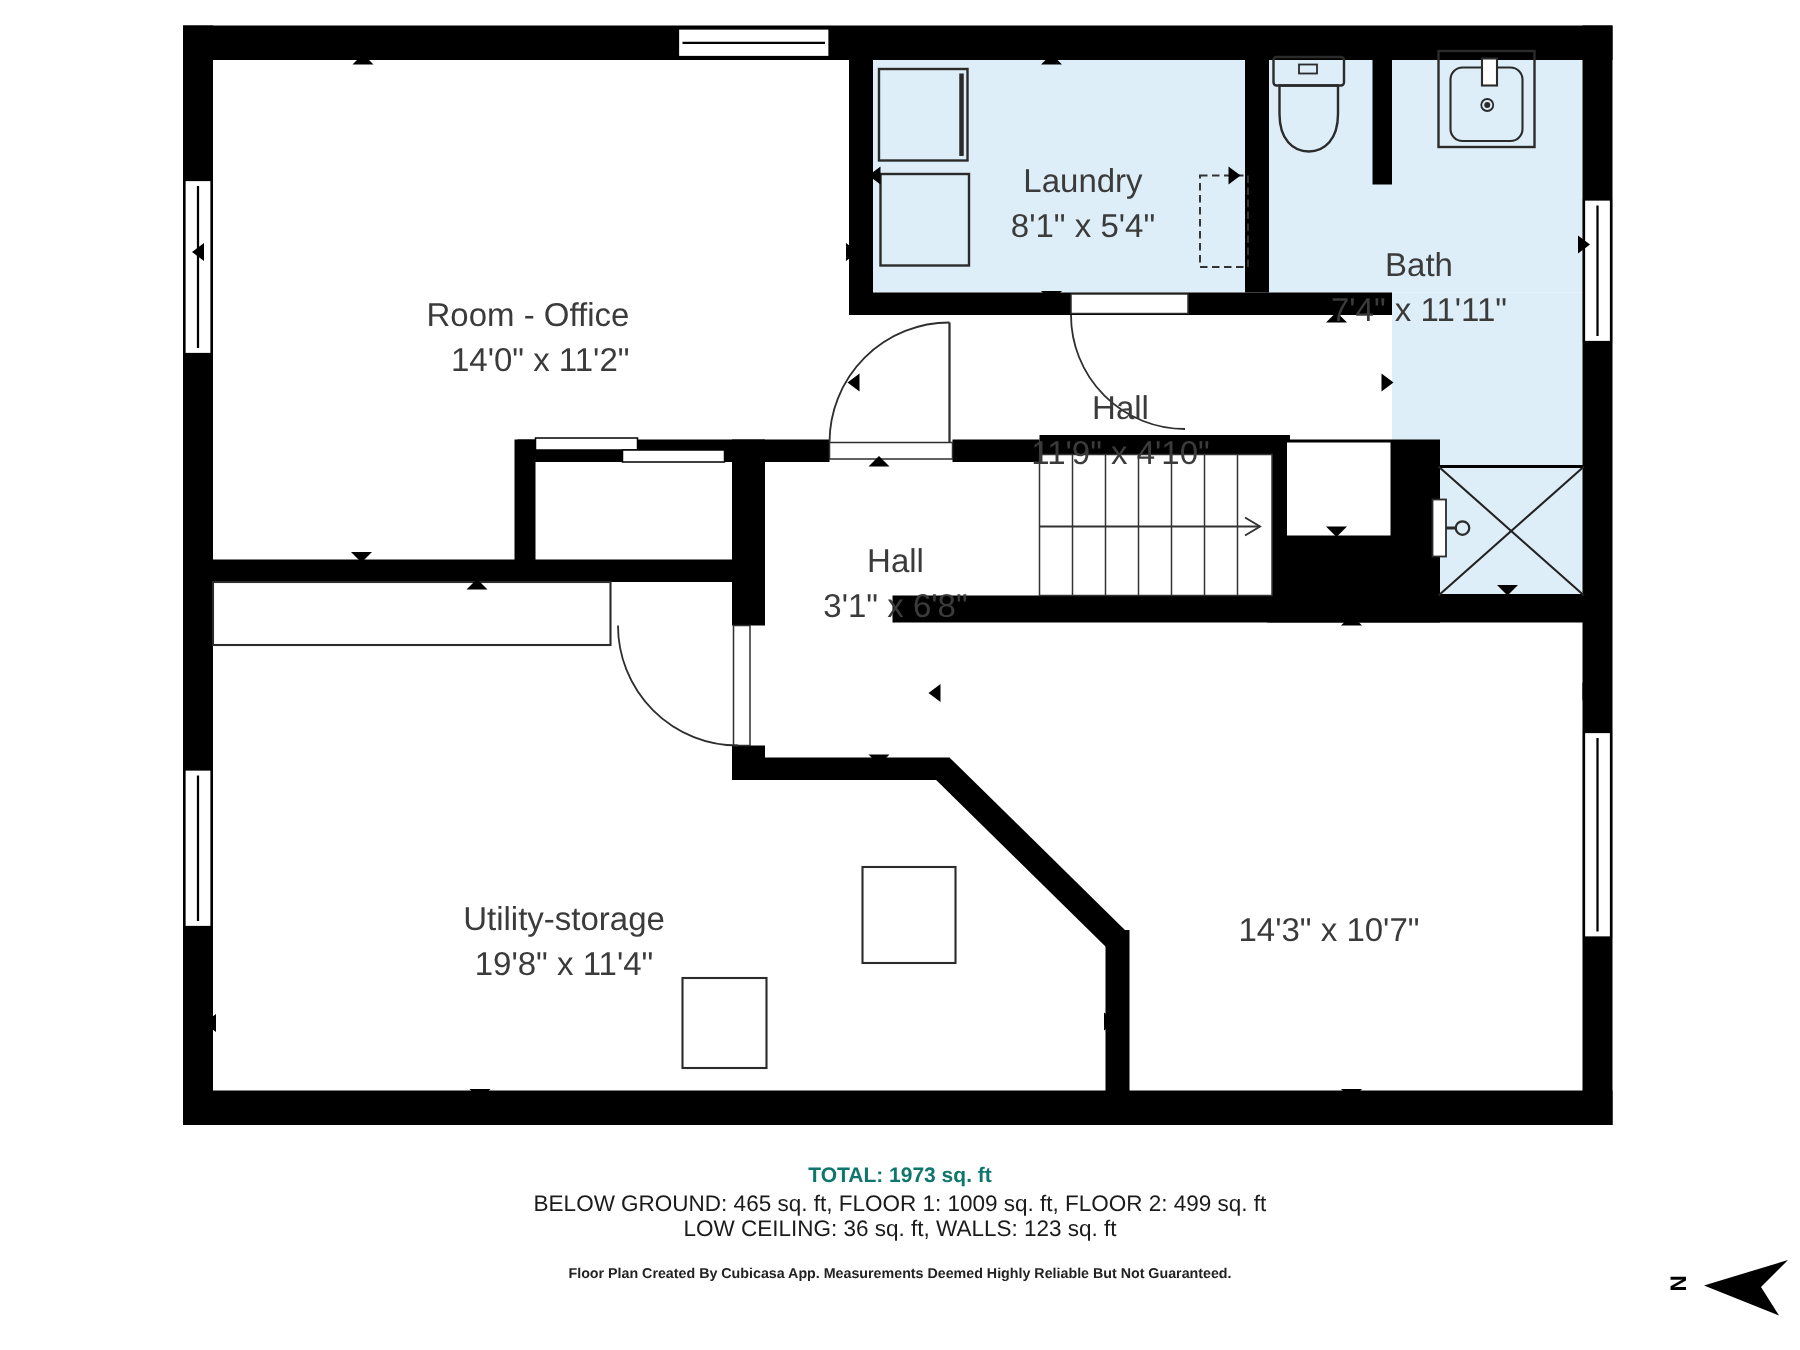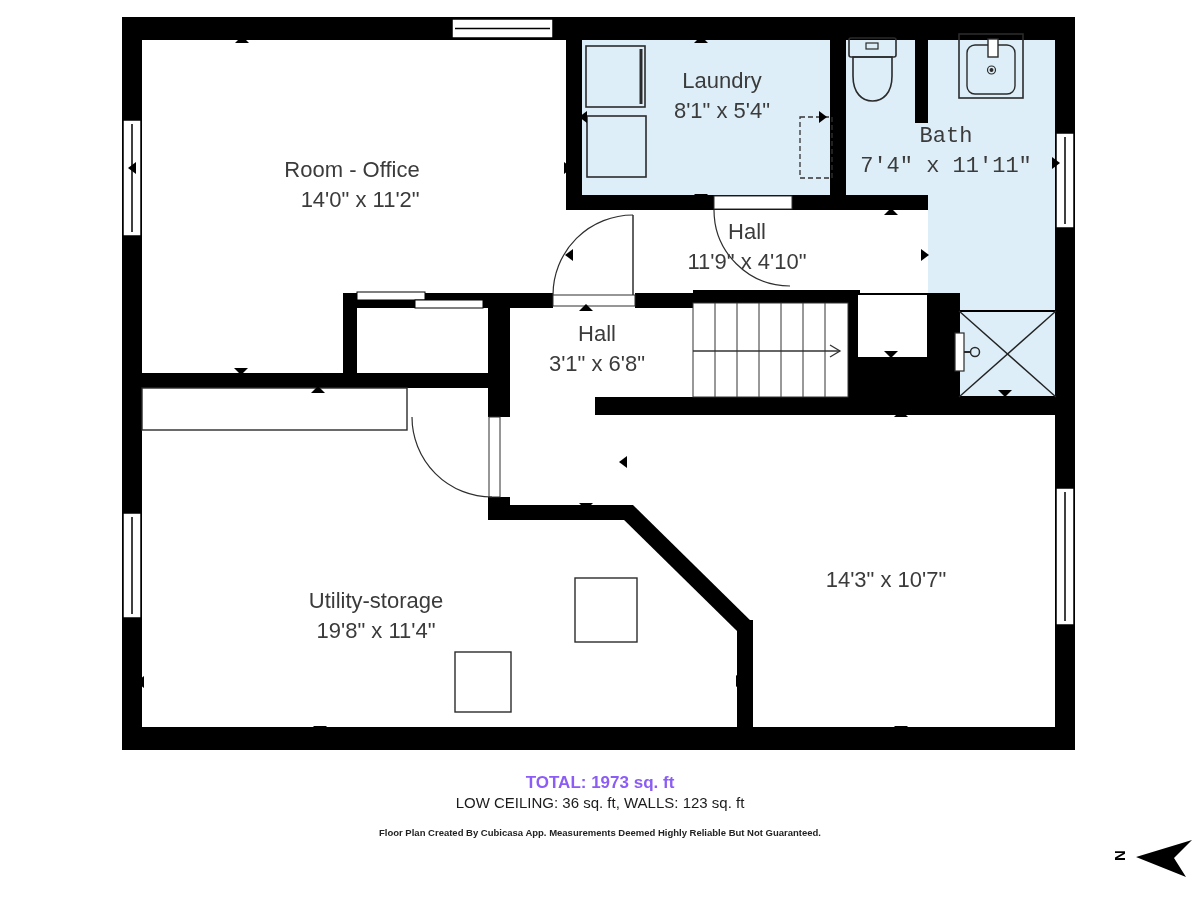--- a/index.html
+++ b/index.html
@@ -1,22 +1,22 @@
 <!DOCTYPE html>
 <html><head>
 <meta charset="utf-8">
 <style>
   html,body{margin:0;padding:0;background:#fff;}
   #stage{position:relative;width:1200px;height:900px;background:#fff;overflow:hidden;
          font-family:"Liberation Sans","DejaVu Sans",sans-serif;}
   svg{position:absolute;left:0;top:0;}
   .room-label{position:absolute;transform:translate(-50%,-50%);text-align:center;
-    color:#3b3b3b;font-size:22px;line-height:30px;white-space:nowrap;}
+    color:#3b3b3b;font-size:22px;line-height:30px;white-space:nowrap;margin-top:40px;}
   .footer{position:absolute;left:0;top:772px;width:1200px;text-align:center;color:#1b1b1b;}
-  .footer .total{font-size:17px;font-weight:bold;color:#8b5cf6;line-height:22px;}
+  .footer .total{font-size:14px;font-weight:bold;color:#0f766e;line-height:22px;}
   .footer .line{font-size:15px;line-height:17px;}
   .footer .disclaimer{margin-top:16px;font-size:9.5px;font-weight:600;color:#222;}
   .compass-n{position:absolute;left:1114px;top:847px;font-size:15px;font-weight:bold;color:#000;
     transform:rotate(-90deg);}
 </style>
 </head>
 <body>
 
 <div id="stage">
 
@@ -181,41 +181,42 @@
 </svg>
 
 <div class="room-label" style="left:352px;top:185px;text-align:right;">
   <span style="display:block">Room - Office</span>
   <span style="display:block">14'0" x 11'2"</span>
 </div>
 <div class="room-label" style="left:722px;top:96px;">
   <span style="display:block">Laundry</span>
   <span style="display:block">8'1" x 5'4"</span>
 </div>
-<div class="room-label" style="left:946px;top:152px;font-family:Liberation Mono, monospace;">
+<div class="room-label" style="left:946px;top:152px;">
   <span style="display:block">Bath</span>
   <span style="display:block">7'4" x 11'11"</span>
 </div>
 <div class="room-label" style="left:747px;top:247px;">
   <span style="display:block">Hall</span>
   <span style="display:block">11'9" x 4'10"</span>
 </div>
 <div class="room-label" style="left:597px;top:349px;">
   <span style="display:block">Hall</span>
   <span style="display:block">3'1" x 6'8"</span>
 </div>
-<div class="room-label" style="left:376px;top:616px;">
+<div class="room-label" style="left:376px;top:588px;">
   <span style="display:block">Utility-storage</span>
   <span style="display:block">19'8" x 11'4"</span>
 </div>
 <div class="room-label" style="left:886px;top:580px;">
   <span style="display:block">14'3" x 10'7"</span>
 </div>
 
 <div class="compass-n">N</div>
 
 <div class="footer">
   <div class="total">TOTAL: 1973 sq. ft</div>
+  <div class="line">BELOW GROUND: 465 sq. ft, FLOOR 1: 1009 sq. ft, FLOOR 2: 499 sq. ft</div>
   <div class="line">LOW CEILING: 36 sq. ft, WALLS: 123 sq. ft</div>
   <div class="disclaimer">Floor Plan Created By Cubicasa App. Measurements Deemed Highly Reliable But Not Guaranteed.</div>
 </div>
 
 </div>
 
 </body></html>

